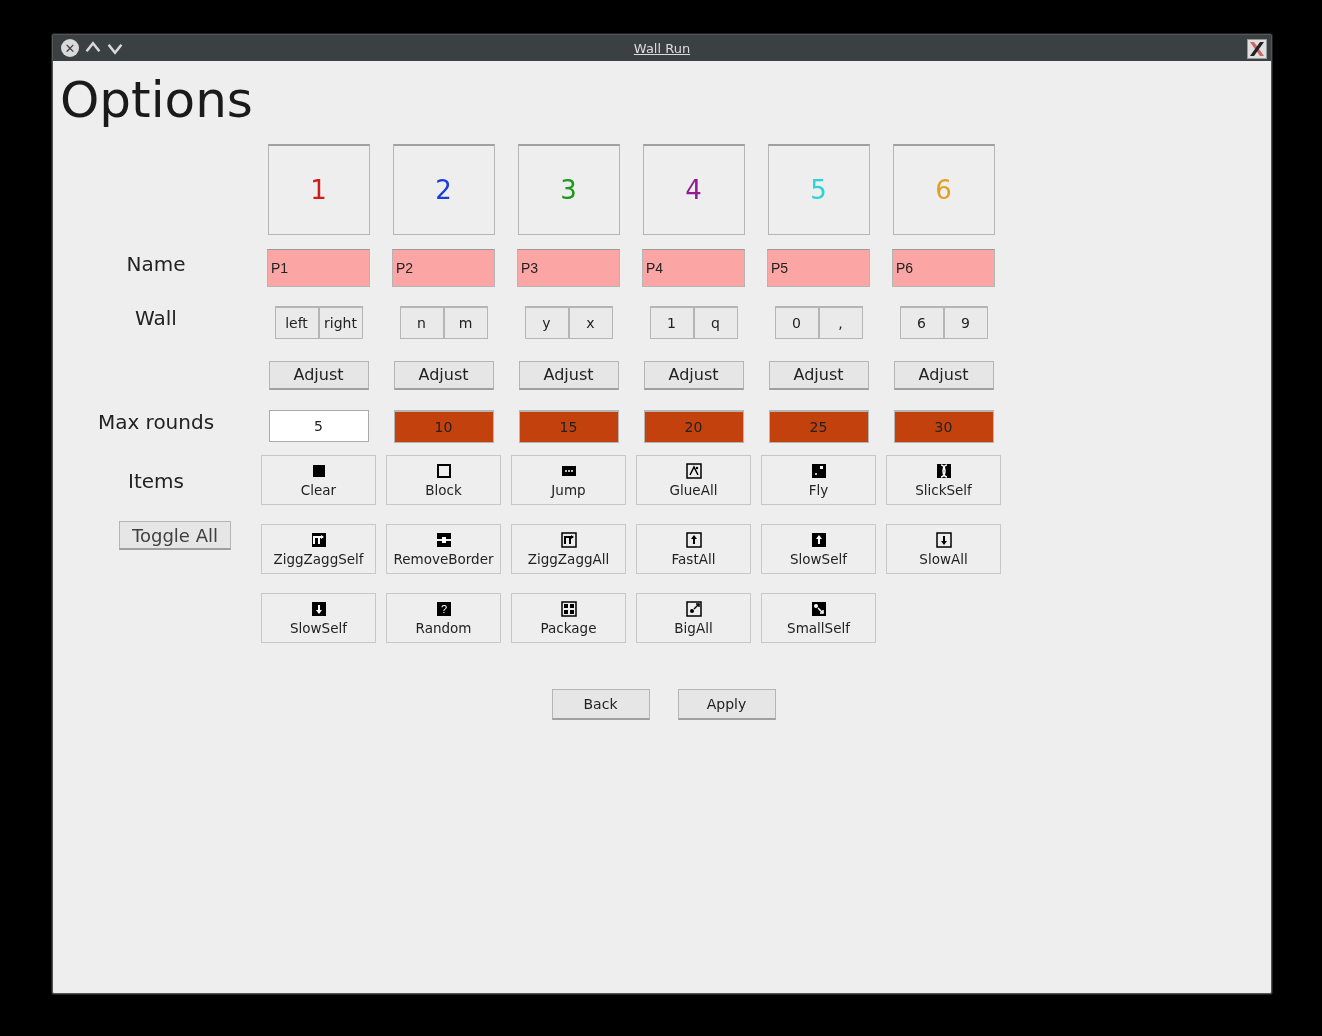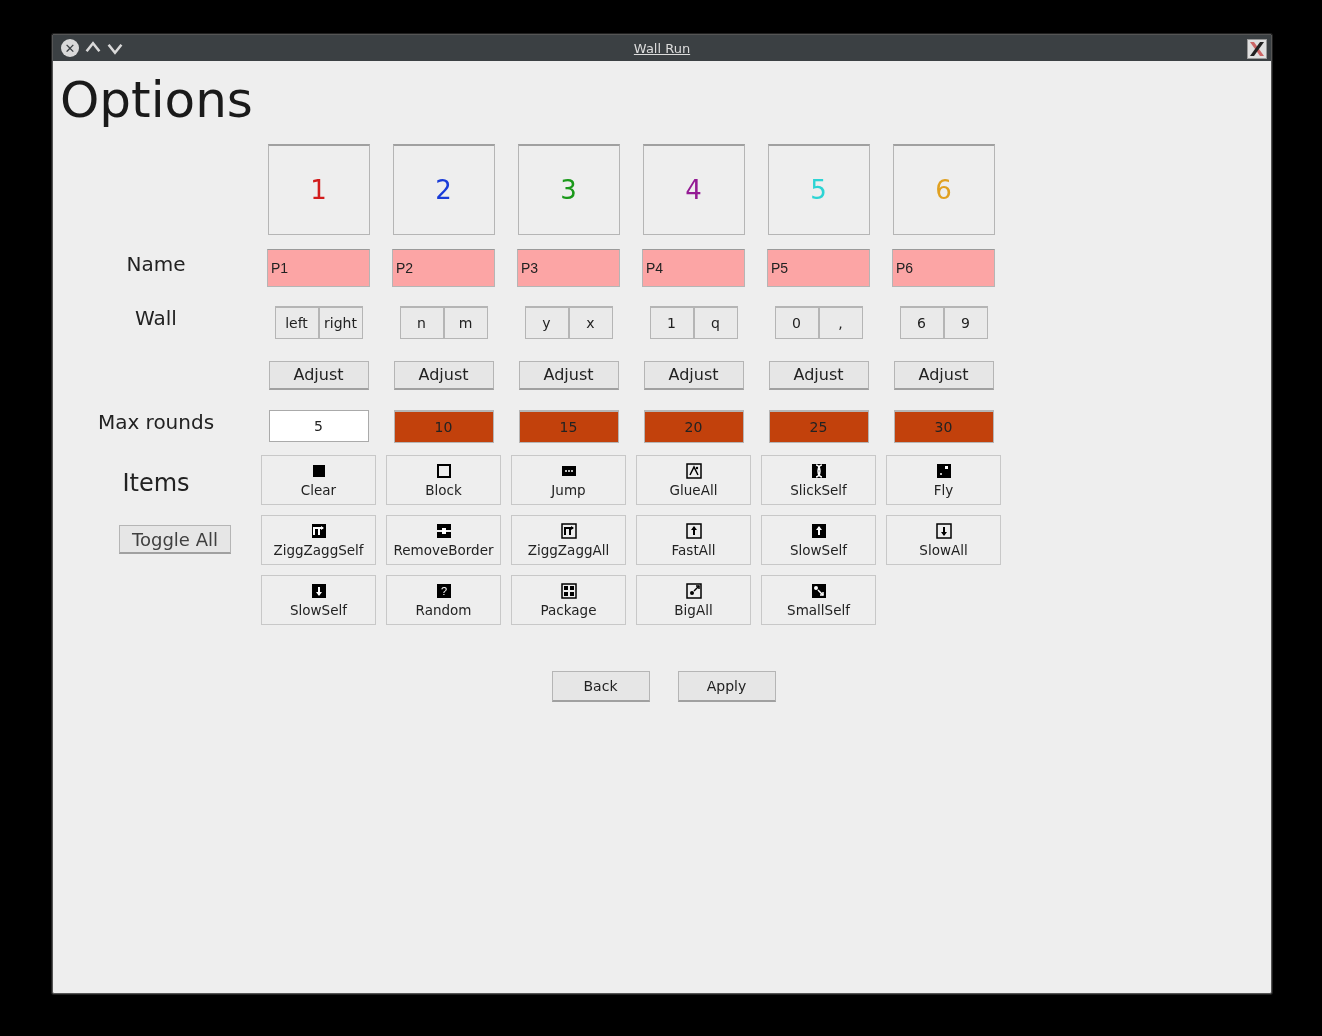--- a/index.html
+++ b/index.html
@@ -177,42 +177,42 @@
     display: flex;
     margin-top: 2px;
   }
   .items-left {
     width: 200px;
     display: flex;
     flex-direction: column;
     align-items: center;
   }
   .items-label {
-    font-size: 24px;
+    font-size: 20px;
     color: #222;
     margin-top: 14px;
   }
   .toggle-all-btn {
     margin-top: 28px;
     height: 26px;
     padding: 0 12px;
     border: 1px solid #b5b5b5;
     border-bottom: 2px solid #a0a0a0;
     background: #e6e6e6;
     font-size: 18px;
     color: #404040;
     display: flex; align-items: center; justify-content: center;
     cursor: pointer;
     margin-left: 38px;
   }
   .items-grid {
     display: grid;
     grid-template-columns: repeat(6, 125px);
     grid-auto-rows: 50px;
-    gap: 10px 0;
+    gap: 19px 0;
   }
   .item-btn {
     width: 113px;
     height: 48px;
     margin: 0 auto;
     border: 1px solid #c8c8c8;
     background: #eeeeee;
     display: flex;
     flex-direction: column;
     align-items: center;
@@ -455,34 +455,34 @@
                   <path d="M5 13 L9 5 L13 13" fill="none" stroke="#000" stroke-width="1.5"></path>
                   <circle cx="12" cy="6" r="1.2" fill="#000"></circle>
                 </svg>
               </div>
               <div>GlueAll</div>
             </div>
             <div class="item-btn">
               <div class="item-icon">
                 <svg viewBox="0 0 18 18">
                   <rect x="2" y="2" width="14" height="14" fill="#000"></rect>
-                  <path d="M6 3 A4 6 0 0 1 6 15 M12 3 A4 6 0 0 0 12 15" stroke="#fff" stroke-width="1.5" fill="none"></path>
-                </svg>
-              </div>
-              <div>SlickSelf</div>
-            </div>
-            <div class="item-btn">
-              <div class="item-icon">
-                <svg viewBox="0 0 18 18">
-                  <rect x="2" y="2" width="14" height="14" fill="#000"></rect>
                   <rect x="10" y="4" width="3" height="3" fill="#fff"></rect>
                   <circle cx="6" cy="12" r="1" fill="#fff"></circle>
                 </svg>
               </div>
               <div>Fly</div>
+            </div>
+            <div class="item-btn">
+              <div class="item-icon">
+                <svg viewBox="0 0 18 18">
+                  <rect x="2" y="2" width="14" height="14" fill="#000"></rect>
+                  <path d="M6 3 A4 6 0 0 1 6 15 M12 3 A4 6 0 0 0 12 15" stroke="#fff" stroke-width="1.5" fill="none"></path>
+                </svg>
+              </div>
+              <div>SlickSelf</div>
             </div>
             <div class="item-btn">
               <div class="item-icon">
                 <svg viewBox="0 0 18 18">
                   <rect x="2" y="2" width="14" height="14" fill="#000"></rect>
                   <path d="M4 13 L4 6 L9 6 L9 13" stroke="#fff" stroke-width="2" fill="none"></path>
                   <path d="M9 6 L13 6" stroke="#fff" stroke-width="2"></path>
                   <path d="M11 4 L14 6 L11 8" fill="#fff"></path>
                 </svg>
               </div>

